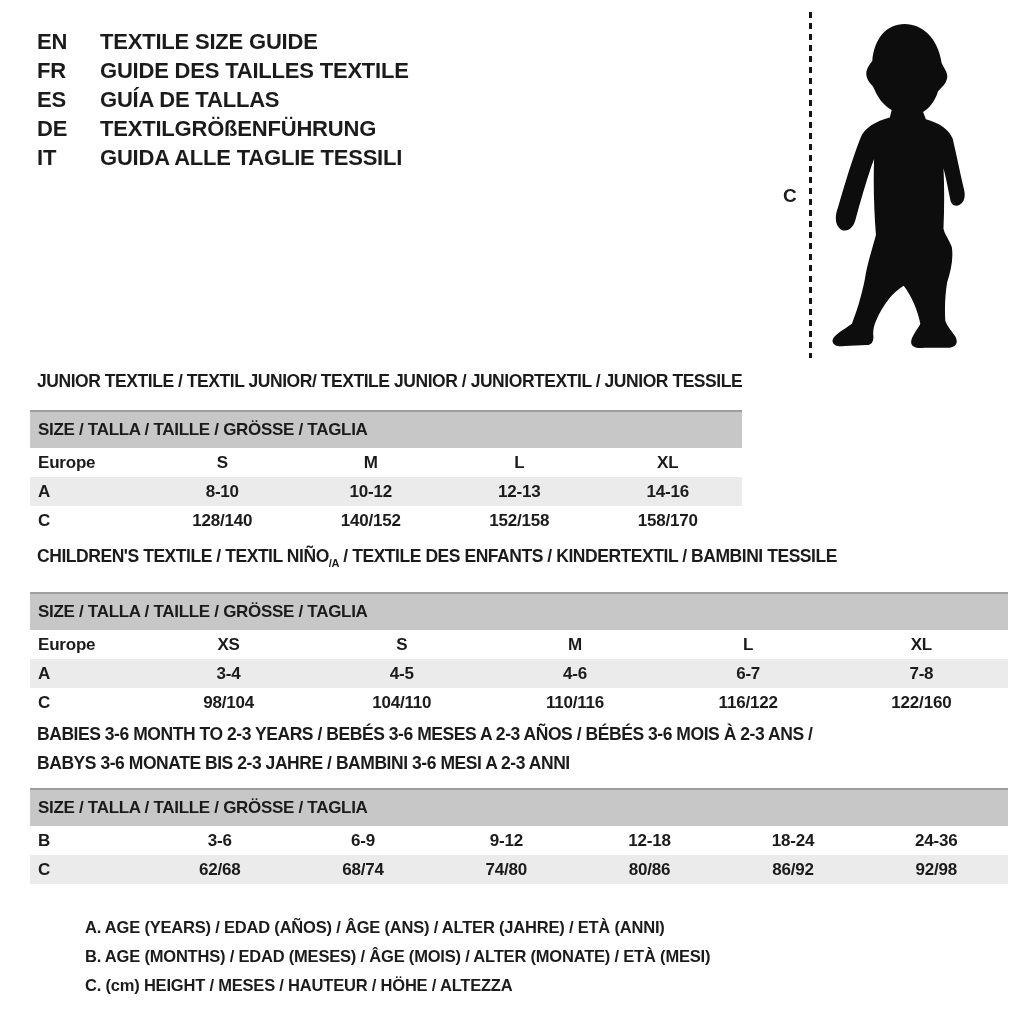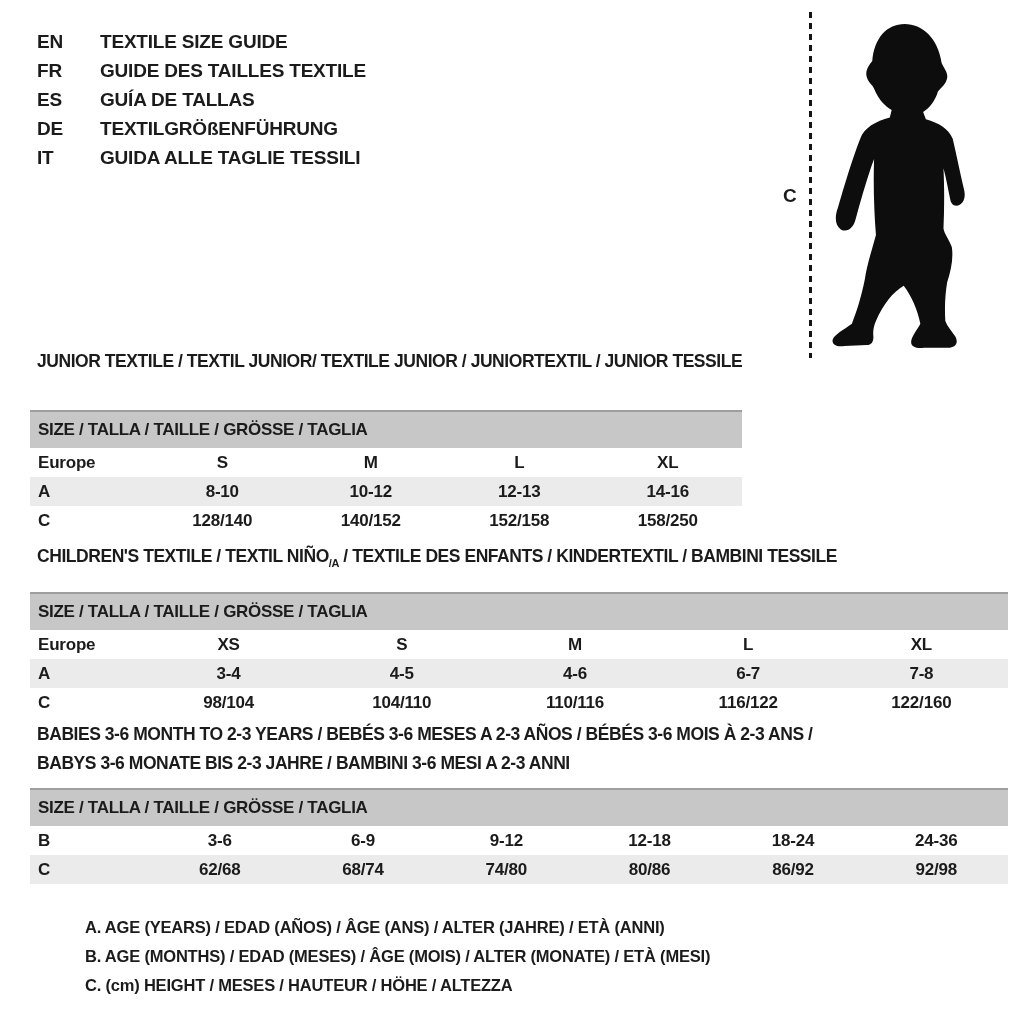--- a/index.html
+++ b/index.html
@@ -9,36 +9,36 @@
     background: #ffffff;
     font-family: "Liberation Sans", sans-serif;
     font-weight: 700;
     color: #1b1b1b;
     overflow: hidden;
   }
   .abs { position: absolute; }
 
   
   .lang-list { left: 37px; top: 27px; }
-  .lang-row { display: flex; height: 29px; align-items: center; font-size: 19px; letter-spacing: -0.2px; }
+  .lang-row { display: flex; height: 29px; align-items: center; font-size: 22px; letter-spacing: -0.2px; }
   .lang-code { width: 63px; }
 
   
   .figure { left: 778px; top: 4px; width: 246px; height: 366px; }
   .measure-line {
     position: absolute; left: 31px; top: 8px; width: 3px; height: 346px;
     background: repeating-linear-gradient(to bottom, #141414 0 6px, transparent 6px 11px);
   }
   .measure-label { position: absolute; left: 5px; top: 181px; font-size: 19px; }
   .baby-svg { position: absolute; left: 48px; top: 4px; }
 
   
   .heading { position: absolute; left: 37px; font-size: 17.5px; letter-spacing: -0.45px; white-space: nowrap; }
   .heading sub { font-size: 11px; line-height: 0; }
-  #junior-heading { top: 351px; }
+  #junior-heading { top: 371px; }
   #children-heading { top: 546px; }
   #babies-heading { top: 720px; line-height: 29px; }
 
   
   table.size-table { position: absolute; border-collapse: collapse; table-layout: fixed; }
   #junior-table   { left: 30px; top: 410px; width: 712px; }
   #children-table { left: 30px; top: 592px; width: 978px; }
   #babies-table   { left: 30px; top: 788px; width: 978px; }
   .size-bar {
     background: var(--bar, #c7c7c7);
@@ -131,21 +131,21 @@
         <td>8-10</td>
         <td>10-12</td>
         <td>12-13</td>
         <td>14-16</td>
       </tr>
       <tr>
         <td class="rowlabel">C</td>
         <td>128/140</td>
         <td>140/152</td>
         <td>152/158</td>
-        <td>158/250</td>
+        <td>158/170</td>
       </tr>
     </tbody>
   </table>
 
   <div class="heading" id="children-heading"><span>CHILDREN'S TEXTILE / TEXTIL NIÑO</span><sub>/A</sub><span> / TEXTILE DES ENFANTS / KINDERTEXTIL / BAMBINI TESSILE</span></div>
   <table class="size-table" id="children-table">
     <colgroup>
         <col class="lbl-c">
         <col class="col-c">
         <col class="col-c">

